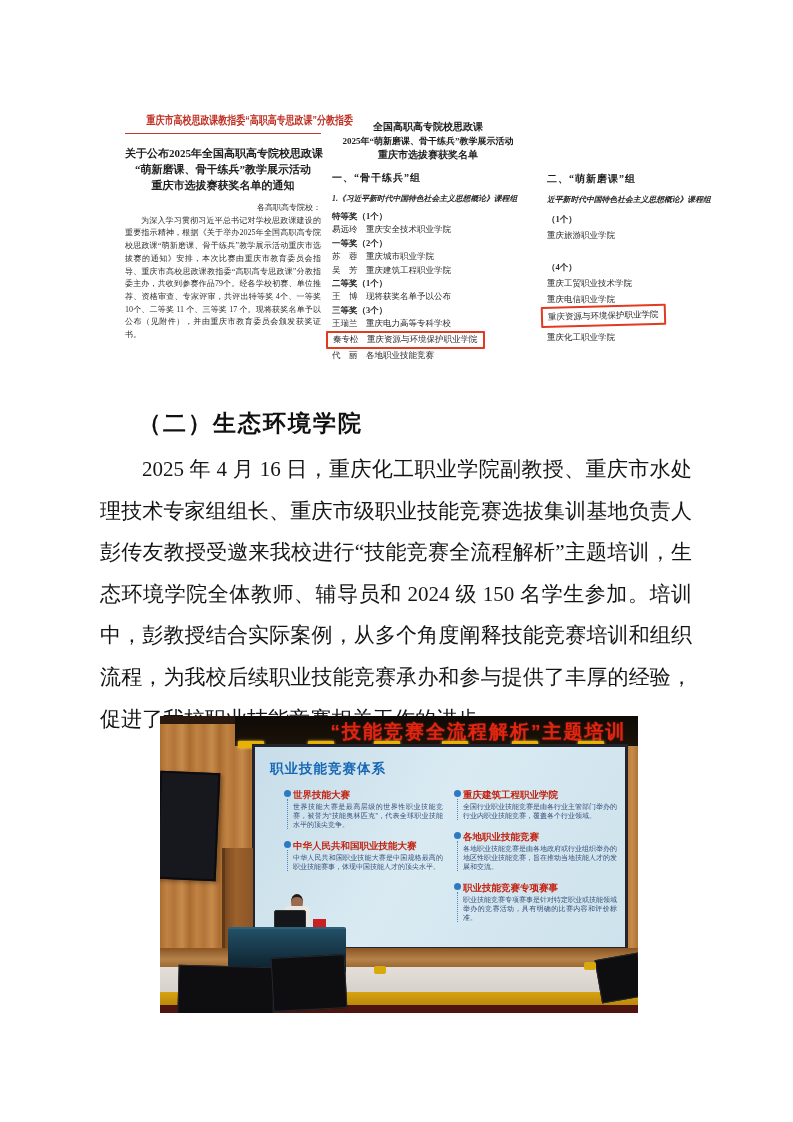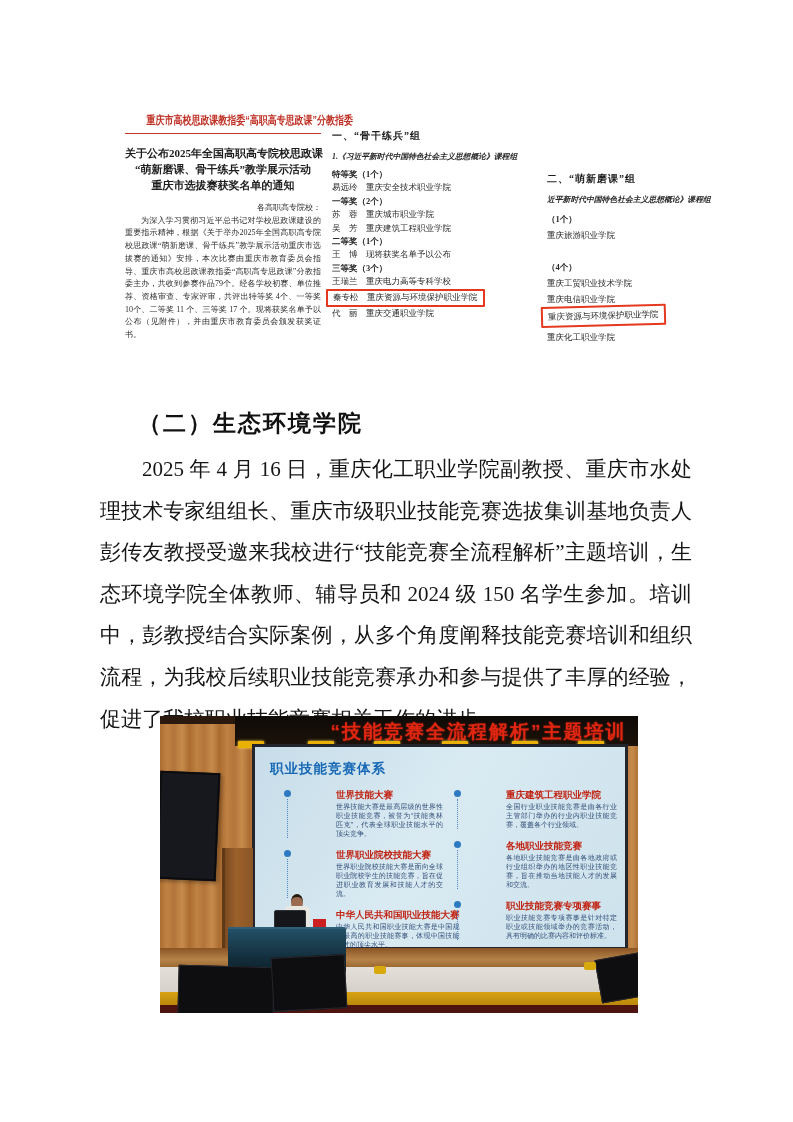--- a/index.html
+++ b/index.html
@@ -82,21 +82,21 @@
   .col { top:42px; font-family:"Liberation Sans", sans-serif; }
   .col-left  { left:26px;  width:162px; }
   .col-right { left:196px; width:166px; }
   .slide-item { position:static; display:flex; margin-bottom:11px; }
   .bullet-col { position:static; display:flex; flex-direction:column;
     align-items:center; width:12px; flex:0 0 12px; }
   .bullet { position:static; width:7px; height:7px; border-radius:50%;
     background:#2d7ac2; margin-top:1px; }
   .bullet-line { position:static; flex:1 1 auto; width:0;
     border-left:1px dotted #4d86c0; margin-top:2px; }
-  .item-text { position:static;margin-left:43px; }
+  .item-text { position:static; }
   .item-title { position:static; display:block; color:#c22211; font-weight:bold;
     font-size:9.5px; line-height:11px; white-space:nowrap; }
   .item-desc { position:static; display:block; color:#35507a; font-size:7px;
     line-height:9px; margin-top:2px; text-align:justify; }
 
   .tv { left:-2px; top:56px; width:56px; height:104px; background:#17181d;
     border:2px solid #0c0c0f; transform:rotate(2.5deg); box-shadow:2px 2px 4px rgba(0,0,0,.35); }
   .door-recess { left:62px; top:132px; width:28px; height:104px;
     background:linear-gradient(90deg,#7c4a1f,#9c612c 40%,#8a5526);
     border-left:3px solid #5f3816; }
@@ -140,34 +140,39 @@
       <div>“萌新磨课、骨干练兵”教学展示活动</div>
       <div>重庆市选拔赛获奖名单的通知</div>
     </div>
     <div class="doc-body">
       <div class="salutation">各高职高专院校：</div>
       <div class="para">为深入学习贯彻习近平总书记对学校思政课建设的重要指示精神，根据《关于举办2025年全国高职高专院校思政课“萌新磨课、骨干练兵”教学展示活动重庆市选拔赛的通知》安排，本次比赛由重庆市教育委员会指导、重庆市高校思政课教指委“高职高专思政课”分教指委主办，共收到参赛作品79个。经各学校初赛、单位推荐、资格审查、专家评审，共评出特等奖 4个、一等奖 10个、二等奖 11 个、三等奖 17 个。现将获奖名单予以公布（见附件），并由重庆市教育委员会颁发获奖证书。</div>
     </div>
   </div>
 
   <div class="doc doc-mid">
+    <div class="mid-title">
+      <div class="t1">全国高职高专院校思政课</div>
+      <div class="t2">2025年“萌新磨课、骨干练兵”教学展示活动</div>
+      <div class="t3">重庆市选拔赛获奖名单</div>
+    </div>
     <div class="group-heading">一、“骨干练兵”组</div>
     <div class="course-group">1.《习近平新时代中国特色社会主义思想概论》课程组</div>
     <div class="rows">
       <div class="row bold">特等奖（1个）</div>
       <div class="row">易远玲　重庆安全技术职业学院</div>
       <div class="row bold">一等奖（2个）</div>
       <div class="row">苏　蓉　重庆城市职业学院</div>
       <div class="row">吴　芳　重庆建筑工程职业学院</div>
       <div class="row bold">二等奖（1个）</div>
       <div class="row">王　博　现将获奖名单予以公布</div>
       <div class="row bold">三等奖（3个）</div>
       <div class="row">王瑞兰　重庆电力高等专科学校</div>
       <div class="row boxed"><span>秦专松　重庆资源与环境保护职业学院</span></div>
-      <div class="row">代　丽　重庆交通职业学院</div>
+      <div class="row">代　丽　各地职业技能竞赛</div>
     </div>
   </div>
 
   <div class="doc doc-right">
     <div class="group-heading">二、“萌新磨课”组</div>
     <div class="course-group">近平新时代中国特色社会主义思想概论》课程组</div>
     <div class="rows rows-loose">
       <div class="row bold">（1个）</div>
       <div class="row">重庆旅游职业学院</div>
       <div class="row bold gap">（4个）</div>
@@ -205,30 +210,20 @@
             <span class="item-title">世界技能大赛</span>
             <span class="item-desc">世界技能大赛是最高层级的世界性职业技能竞赛，被誉为“技能奥林匹克”，代表全球职业技能水平的顶尖竞争。</span>
           </div>
         </div>
         <div class="slide-item">
           <div class="bullet-col">
               <div class="bullet"></div>
               <div class="bullet-line"></div>
             </div>
           <div class="item-text">
-            <span class="item-title">世界职业院校技能大赛</span>
-            <span class="item-desc">世界职业院校技能大赛是面向全球职业院校学生的技能竞赛，旨在促进职业教育发展和技能人才的交流。</span>
-          </div>
-        </div>
-        <div class="slide-item">
-          <div class="bullet-col">
-              <div class="bullet"></div>
-              <div class="bullet-line"></div>
-            </div>
-          <div class="item-text">
             <span class="item-title">中华人民共和国职业技能大赛</span>
             <span class="item-desc">中华人民共和国职业技能大赛是中国规格最高的职业技能赛事，体现中国技能人才的顶尖水平。</span>
           </div>
         </div>
       </div>
 
       <div class="col col-right">
         <div class="slide-item">
           <div class="bullet-col">
               <div class="bullet"></div>

